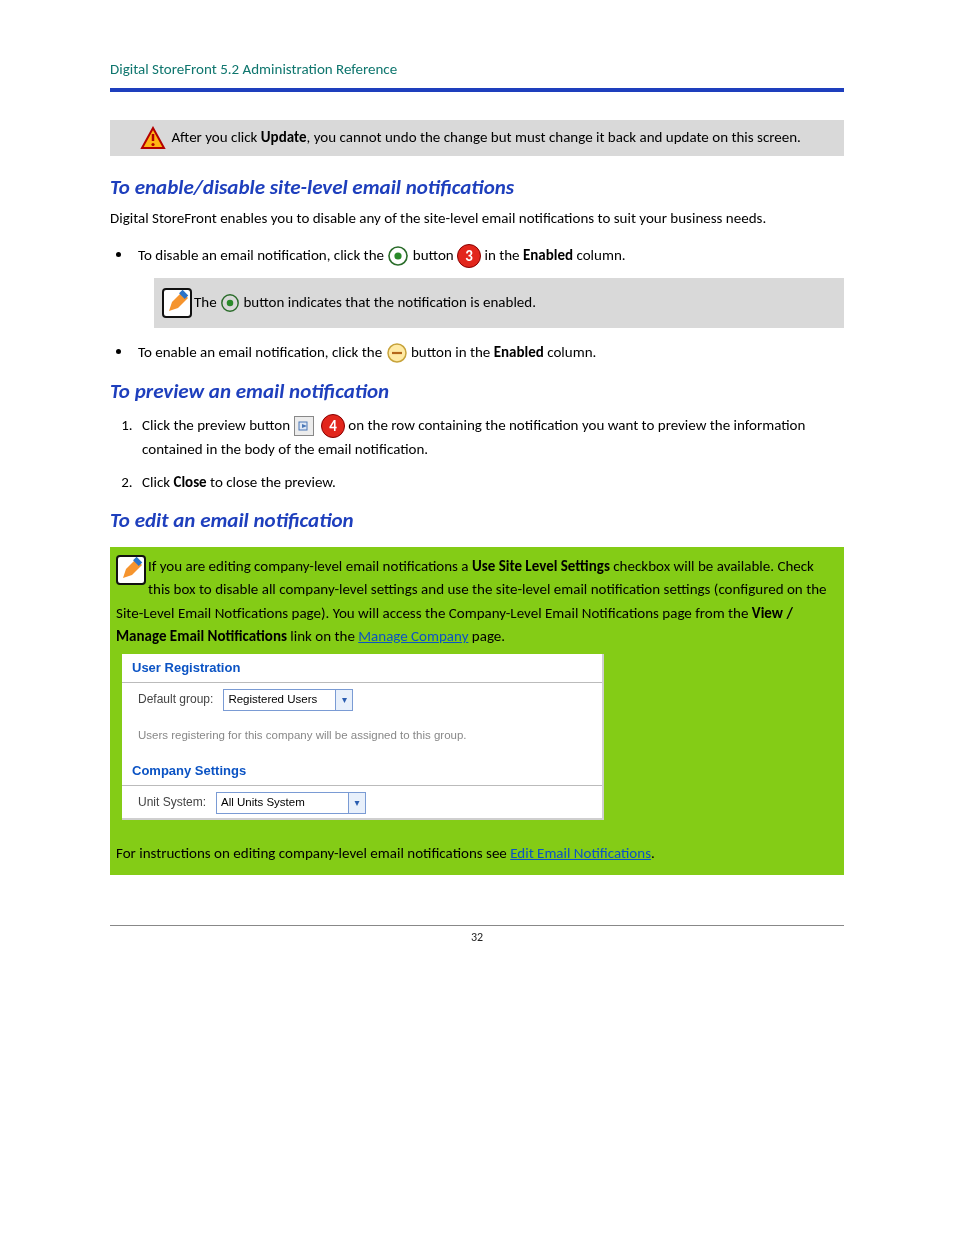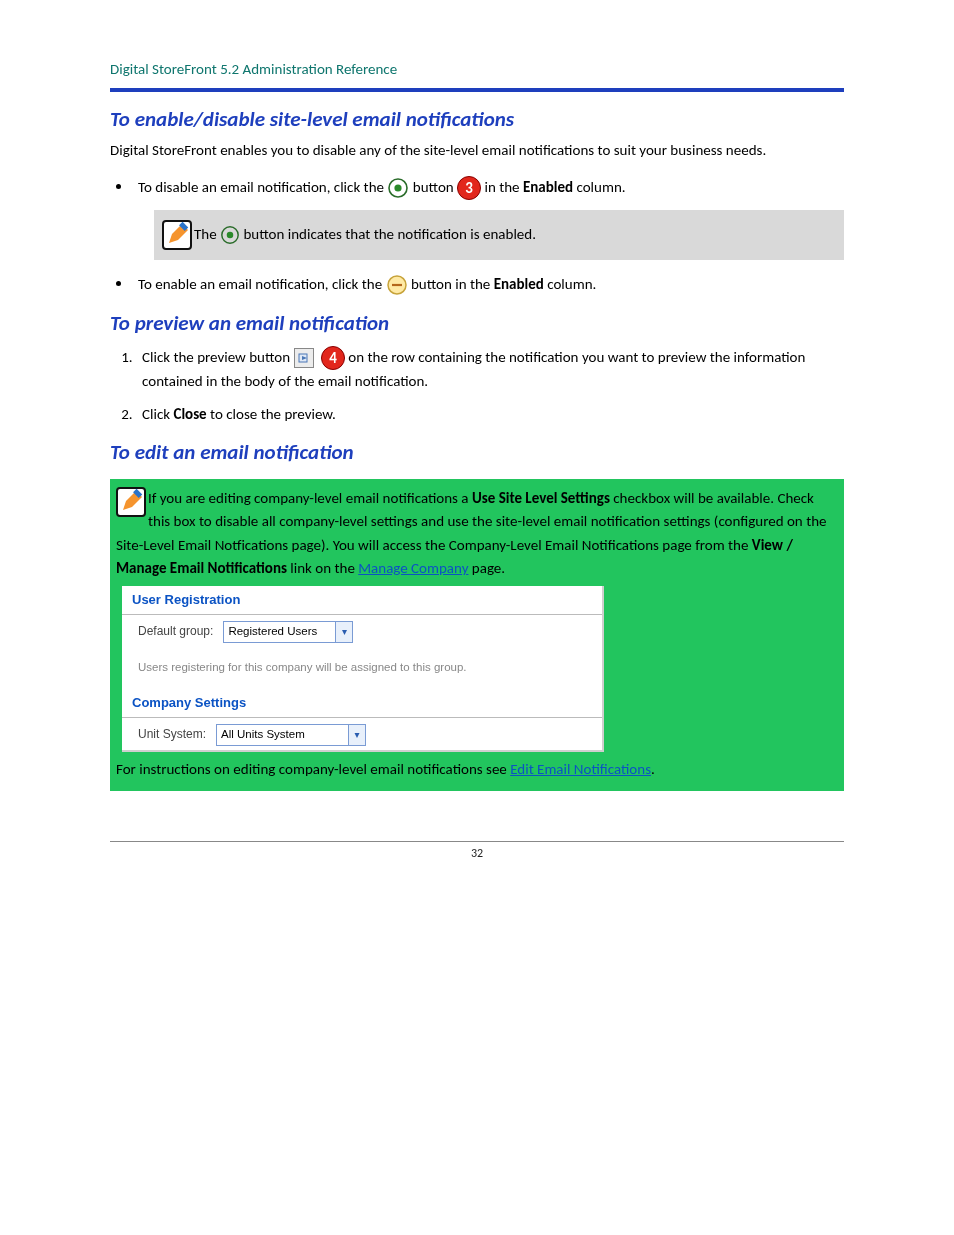--- a/index.html
+++ b/index.html
@@ -52,21 +52,21 @@
     margin: 10px 0 14px 16px;
     padding: 10px 12px 10px 8px;
     display: flex;
     align-items: center;
     gap: 0;
     line-height: 1.1;
   }
   .note-box .txt { }
   .inline-icon { vertical-align: middle; }
   .big-callout {
-    background: #22c55e;
+    background: #84cc16;
     padding: 8px 10px 10px 6px;
     margin: 14px 0 0 0;
     line-height: 1.55;
   }
   a.link { color: #0b53c4; text-decoration: underline; }
   .screenshot {
     width: 480px;
     margin: 6px 0 0 6px;
     border-right: 2px solid #cfcfcf;
     border-bottom: 2px solid #cfcfcf;
@@ -117,20 +117,32 @@
   }
 </style>
 </head>
 <body>
 
 <div class="page">
 
   <div class="header-title">Digital StoreFront 5.2 Administration Reference</div>
   <hr class="header-rule">
 
+  <div class="callout">
+    <div class="callout-inner">
+      <svg class="warn-svg" width="26" height="24" viewBox="0 0 26 24">
+        <polygon points="13,2 24,22 2,22" fill="#ffb515" stroke="#b40000" stroke-width="2"></polygon>
+        <line x1="13" y1="8" x2="13" y2="15" stroke="#b40000" stroke-width="2.5"></line>
+        <circle cx="13" cy="18.5" r="1.6" fill="#b40000"></circle>
+      </svg>
+      <span>
+        <span>After you click </span><b>Update</b><span>, you cannot undo the change but must change it back and update on this screen.</span>
+      </span>
+    </div>
+  </div>
 
   <div class="section-head">To enable/disable site-level email notifications</div>
   <p>Digital StoreFront enables you to disable any of the site-level email notifications to suit your business needs.</p>
 
   <ul class="bullets">
     <li>
       <span>To disable an email notification, click the </span>
       <svg class="inline-icon" width="22" height="22" viewBox="0 0 22 22">
         <circle cx="11" cy="11" r="9" fill="none" stroke="#2a6c2a" stroke-width="1.6"></circle>
         <circle cx="11" cy="11" r="3.6" fill="#2a8a2a"></circle>
@@ -215,21 +227,21 @@
       <div class="ss-block" style="padding-bottom:4px;">
         <span class="ss-label">Unit System:</span>
         &nbsp;
         <span class="ss-select" style="min-width:140px">
           <span>All Units System</span>&nbsp;&nbsp;&nbsp;&nbsp;&nbsp;&nbsp;
           <span class="chev">▾</span>
         </span>
       </div>
     </div>
 
-    <div style="margin-top:6px;">
+    <div style="margin-top:22px;">
       <span>For instructions on editing company-level email notifications see </span><a class="link">Edit Email Notifications</a><span>.</span>
     </div>
   </div>
 
   <div class="footer">
     <span>32</span>
   </div>
 </div>
 
 </body></html>

